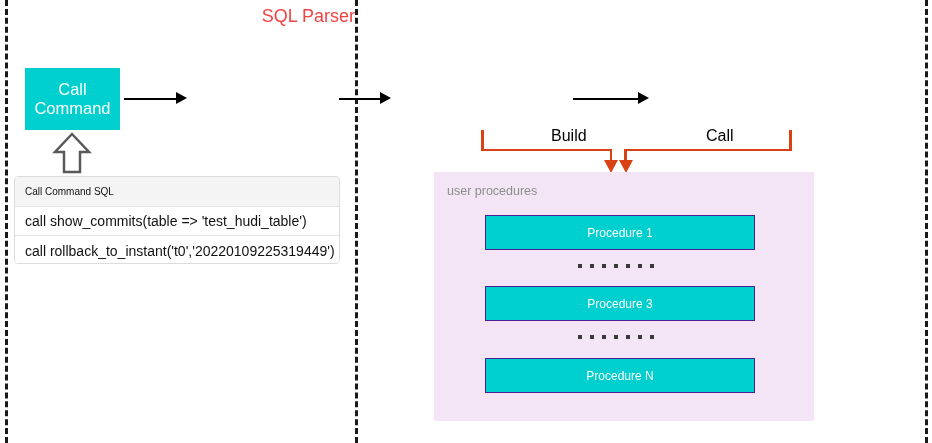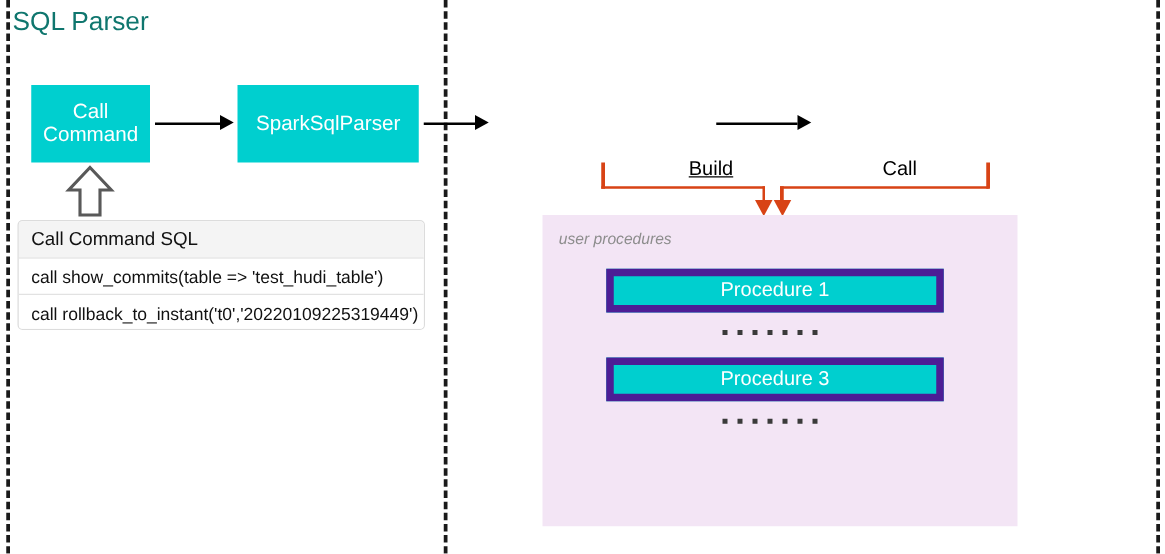--- a/index.html
+++ b/index.html
@@ -19,24 +19,24 @@
   }
   .vdash {
     position: absolute;
     top: 0;
     width: 0;
     height: 443px;
     border-left: 3px dashed #1a1a1a;
   }
   .section-title {
     position: absolute;
-    font-size: 21px;
-    color: #0f766e;
-    white-space: nowrap;
-    text-align: left;
+    font-size: 18px;
+    color: #ef4444;
+    white-space: nowrap;
+    text-align: right;
   }
   .node {
     position: absolute;
     background: #00CFCF;
     color: #ffffff;
     font-size: 16.5px;
     display: flex;
     align-items: center;
     justify-content: center;
     text-align: center;
@@ -73,21 +73,21 @@
     font-size: 14px;
     color: #111111;
     padding: 0 10px;
     display: flex;
     align-items: center;
     background: #ffffff;
     white-space: nowrap;
   }
   .sqlbox .row.header {
     background: #f4f4f4;
-    font-size: 15px;
+    font-size: 10px;
   }
   .sqlbox .row:last-child {
     border-bottom: none;
   }
   .conn {
     position: absolute;
     background: #D84315;
   }
   .conn-v { width: 2.5px; }
   .conn-h { height: 2.5px; }
@@ -113,24 +113,24 @@
   }
   .panel-label {
     position: absolute;
     font-size: 12.5px;
     color: #8d8d8d;
     white-space: nowrap;
   }
   .proc {
     position: absolute;
     background: #00CFCF;
-    border: 6px solid #4c1d95;
+    border: 1px solid #4c1d95;
     box-sizing: border-box;
     color: #ffffff;
-    font-size: 16px;
+    font-size: 12px;
     display: flex;
     align-items: center;
     justify-content: center;
   }
   .dots {
     position: absolute;
     display: flex;
     gap: 8px;
     align-items: center;
   }
@@ -148,21 +148,20 @@
 
   <div class="vdash" style="left:5px;"></div>
   <div class="vdash" style="left:355px;"></div>
   <div class="vdash" style="left:925px;"></div>
 
   <div class="section-title" style="left:10px; top:6px; width:345px;">SQL Parser</div>
 
   <div class="node" style="left:25px; top:68px; width:95px; height:62px; white-space:pre-line;">Call
 Command</div>
 
-  <div class="node" style="left:190px; top:68px; width:145px; height:62px;">SparkSqlParser</div>
 
 
 
   <div class="arrow-line" style="left:124px; top:98px; width:52px;"></div>
   <div class="arrow-head-r" style="left:176px; top:92px;"></div>
 
   <div class="arrow-line" style="left:339px; top:98px; width:41px;"></div>
   <div class="arrow-head-r" style="left:380px; top:92px;"></div>
 
   <div class="arrow-line" style="left:573px; top:98px; width:65px;"></div>
@@ -177,30 +176,30 @@
   <div class="sqlbox" style="left:14px; top:176px; width:326px; height:88px;">
     <div class="row header" style="height:30px;">Call Command SQL</div>
     <div class="row" style="height:29px;">call show_commits(table =&gt; 'test_hudi_table')</div>
     <div class="row" style="height:29px;">call rollback_to_instant('t0','20220109225319449')</div>
   </div>
 
   <div class="conn conn-v" style="left:481px; top:130px; height:21px;"></div>
   <div class="conn conn-h" style="left:481px; top:148.5px; width:131px;"></div>
   <div class="conn conn-v" style="left:609.5px; top:148.5px; height:14px;"></div>
   <div class="conn-head" style="left:604px; top:160px;"></div>
-  <div class="conn-label" style="left:545px; top:127px;text-decoration:underline;">Build</div>
+  <div class="conn-label" style="left:545px; top:127px;">Build</div>
 
   <div class="conn conn-v" style="left:789px; top:130px; height:21px;"></div>
   <div class="conn conn-h" style="left:624px; top:148.5px; width:167px;"></div>
   <div class="conn conn-v" style="left:624px; top:148.5px; height:14px;"></div>
   <div class="conn-head" style="left:618.5px; top:160px;"></div>
   <div class="conn-label" style="left:700px; top:127px;">Call</div>
 
   <div class="panel" style="left:434px; top:172px; width:380px; height:249px;"></div>
-  <div class="panel-label" style="left:447px; top:184px;font-style:italic;">user procedures</div>
+  <div class="panel-label" style="left:447px; top:184px;">user procedures</div>
 
   <div class="proc" style="left:485px; top:215px; width:270px; height:35px;">Procedure 1</div>
 
   <div class="dots" style="left:578px; top:264px;">
     <span></span>
       <span></span>
       <span></span>
       <span></span>
       <span></span>
       <span></span>
@@ -212,14 +211,15 @@
   <div class="dots" style="left:578px; top:335px;">
     <span></span>
       <span></span>
       <span></span>
       <span></span>
       <span></span>
       <span></span>
       <span></span>
   </div>
 
+  <div class="proc" style="left:485px; top:358px; width:270px; height:35px;">Procedure N</div>
 
 </div>
 
 </body></html>

